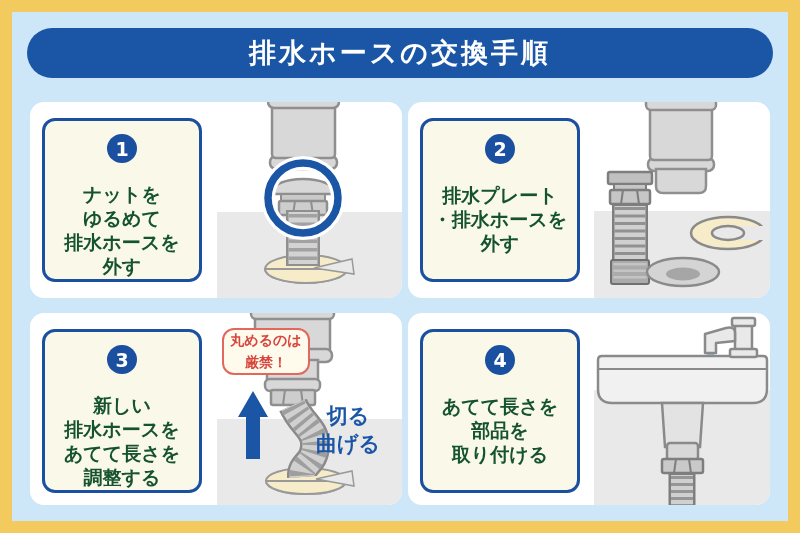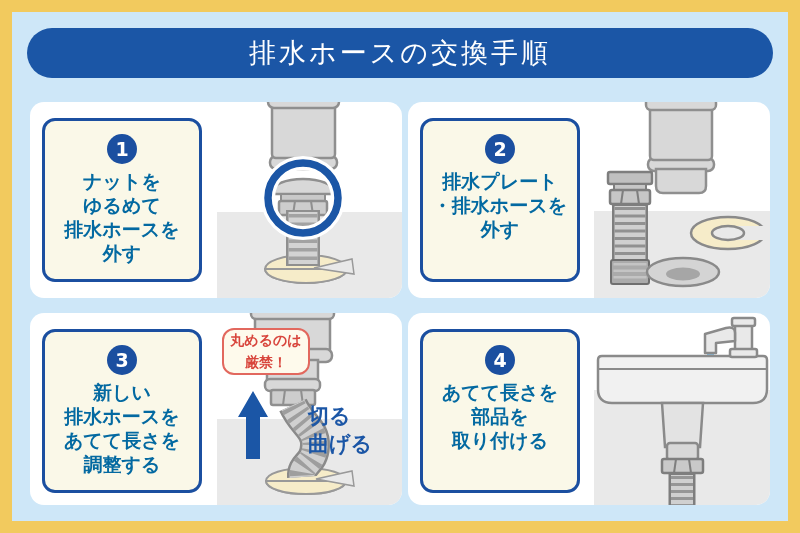--- a/index.html
+++ b/index.html
@@ -9,21 +9,21 @@
     font-family:"DejaVu Sans",sans-serif;
   }
   .inner{
     position:absolute;left:12px;top:12px;width:776px;height:509px;
     background:#CEE7F8;
   }
   .title-bar{
     position:absolute;left:15px;top:16px;right:15px;height:50px;
     background:#1B56A6;border-radius:25px;
     display:flex;align-items:center;justify-content:center;
-    color:#FFFFFF;font-size:27px;font-weight:normal;letter-spacing:3px;
+    color:#FFFFFF;font-size:27px;font-weight:bold;letter-spacing:3px;
   }
   .panel{
     position:absolute;background:#FFFFFF;border-radius:14px;overflow:hidden;
   }
   .panel.tl{left:18px;top:90px;width:372px;height:196px;}
   .panel.tr{left:396px;top:90px;width:362px;height:196px;}
   .panel.bl{left:18px;top:301px;width:372px;height:192px;}
   .panel.br{left:396px;top:301px;width:362px;height:192px;}
   .illus{position:absolute;left:0;top:0;width:100%;height:100%;}
   .textbox{
@@ -32,35 +32,35 @@
     border:3px solid #1B4FA0;border-radius:13px;
     display:flex;flex-direction:column;align-items:center;
     z-index:2;
   }
   .numcircle{
     margin-top:13px;width:30px;height:30px;border-radius:50%;
     background:#1B4FA0;color:#FFFFFF;font-size:19px;font-weight:bold;
     display:flex;align-items:center;justify-content:center;
   }
   .steptext{
-    margin-top:6px;color:#0369a1;font-size:19px;font-weight:bold;
+    margin-top:20px;color:#14532d;font-size:19px;font-weight:bold;
     line-height:1.26;text-align:center;
   }
   .preline{white-space:pre-line;}
   .warnbox{
     position:absolute;left:192px;top:15px;width:88px;height:47px;
     box-sizing:border-box;background:#FEFAEC;
     border:2px solid #E2685E;border-radius:12px;
     color:#D8453C;font-size:14px;font-weight:bold;line-height:1.55;
     text-align:center;z-index:3;
   }
   .cutbend{
     position:absolute;left:278px;top:90px;width:80px;
     color:#1B56A6;font-size:21px;font-weight:bold;line-height:1.32;
-    z-index:3;
+    text-align:center;z-index:3;
   }
 </style>
 </head>
 <body>
 
 <div class="inner">
 
   <div class="title-bar">
     <span>排水ホースの交換手順</span>
   </div>

